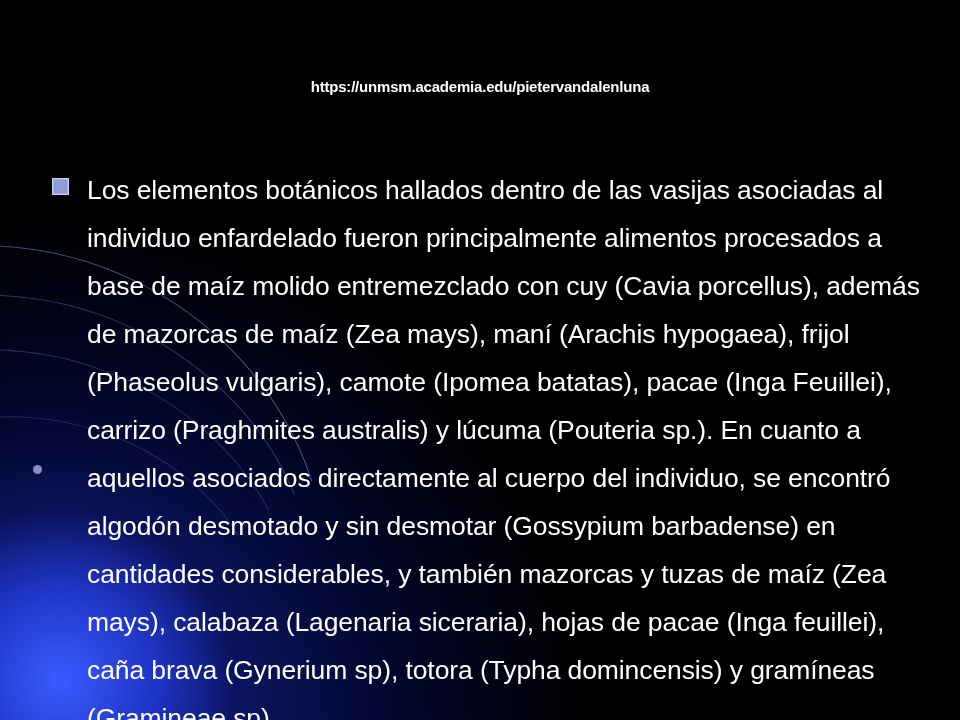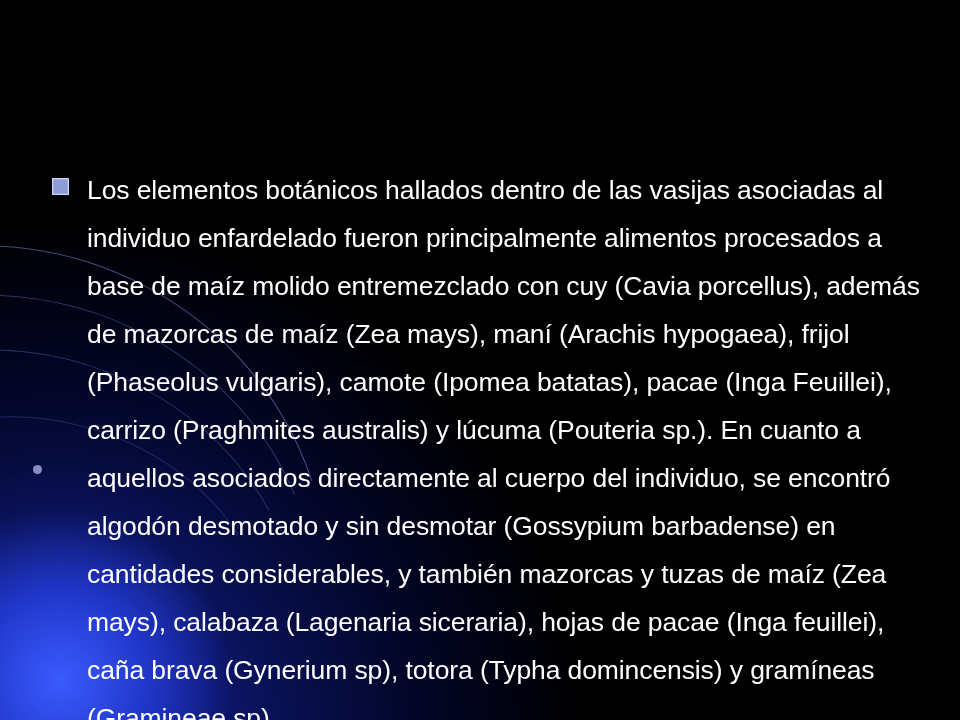--- a/index.html
+++ b/index.html
@@ -131,20 +131,21 @@
 <body>
 
 <div class="slide">
 
   <div class="glow"></div>
   <div class="swoosh s1"></div>
   <div class="swoosh s2"></div>
   <div class="swoosh s3"></div>
   <div class="swoosh s4"></div>
 
+  <div class="url-line">https://unmsm.academia.edu/pietervandalenluna</div>
 
   <div class="stray-dot"></div>
 
   <div class="body-block">
     <span class="bullet-marker"></span>
     <div class="bullet-text">Los elementos botánicos hallados dentro de las vasijas asociadas al individuo enfardelado fueron principalmente alimentos procesados a base de maíz molido entremezclado con cuy (Cavia porcellus), además de mazorcas de maíz (Zea mays), maní (Arachis hypogaea), frijol (Phaseolus vulgaris), camote (Ipomea batatas), pacae (Inga Feuillei), carrizo (Praghmites australis) y lúcuma (Pouteria sp.). En cuanto a aquellos asociados directamente al cuerpo del individuo, se encontró algodón desmotado y sin desmotar (Gossypium barbadense) en cantidades considerables, y también mazorcas y tuzas de maíz (Zea mays), calabaza (Lagenaria siceraria), hojas de pacae (Inga feuillei), caña brava (Gynerium sp), totora (Typha domincensis) y gramíneas (Gramineae sp).</div>
   </div>
 
 </div>
 

